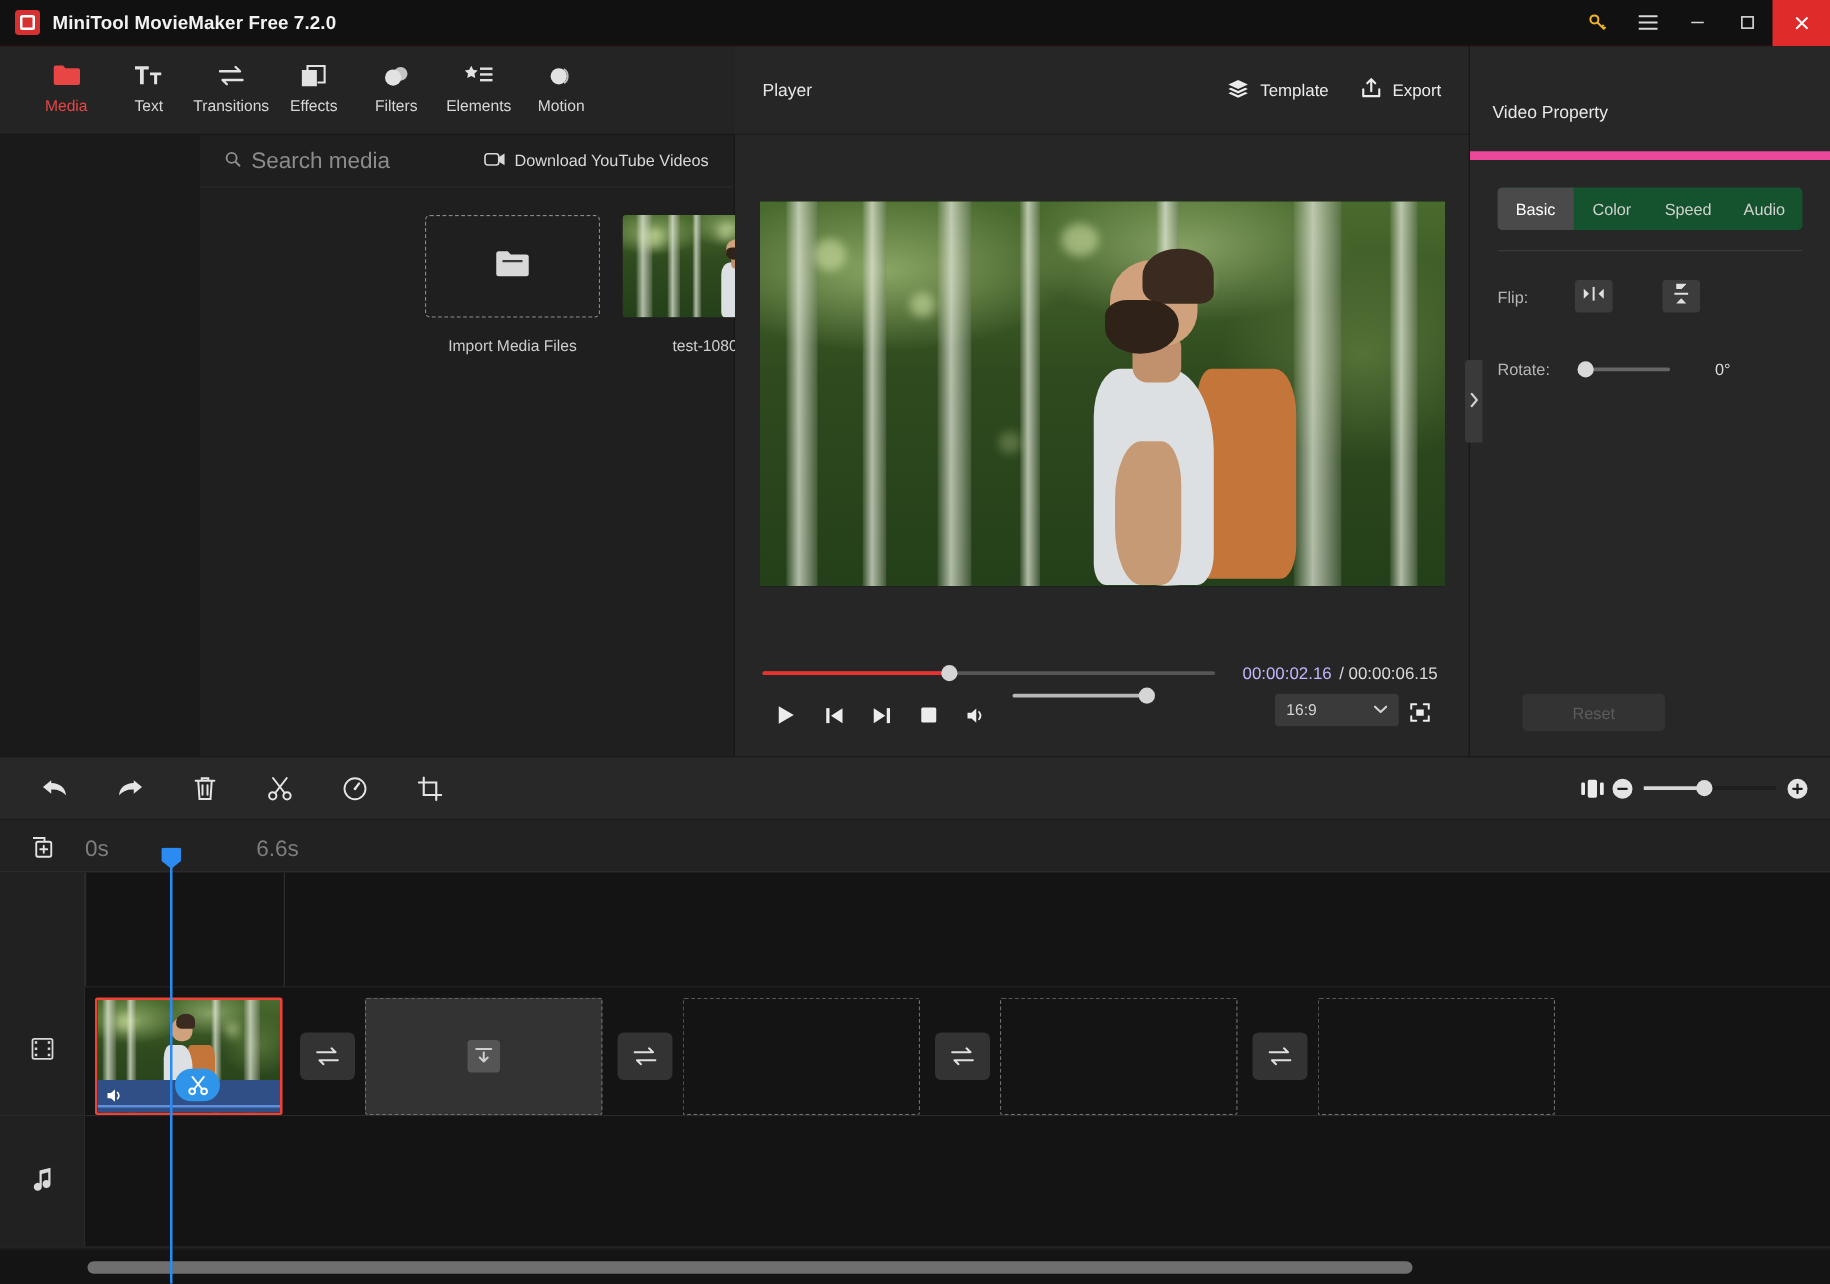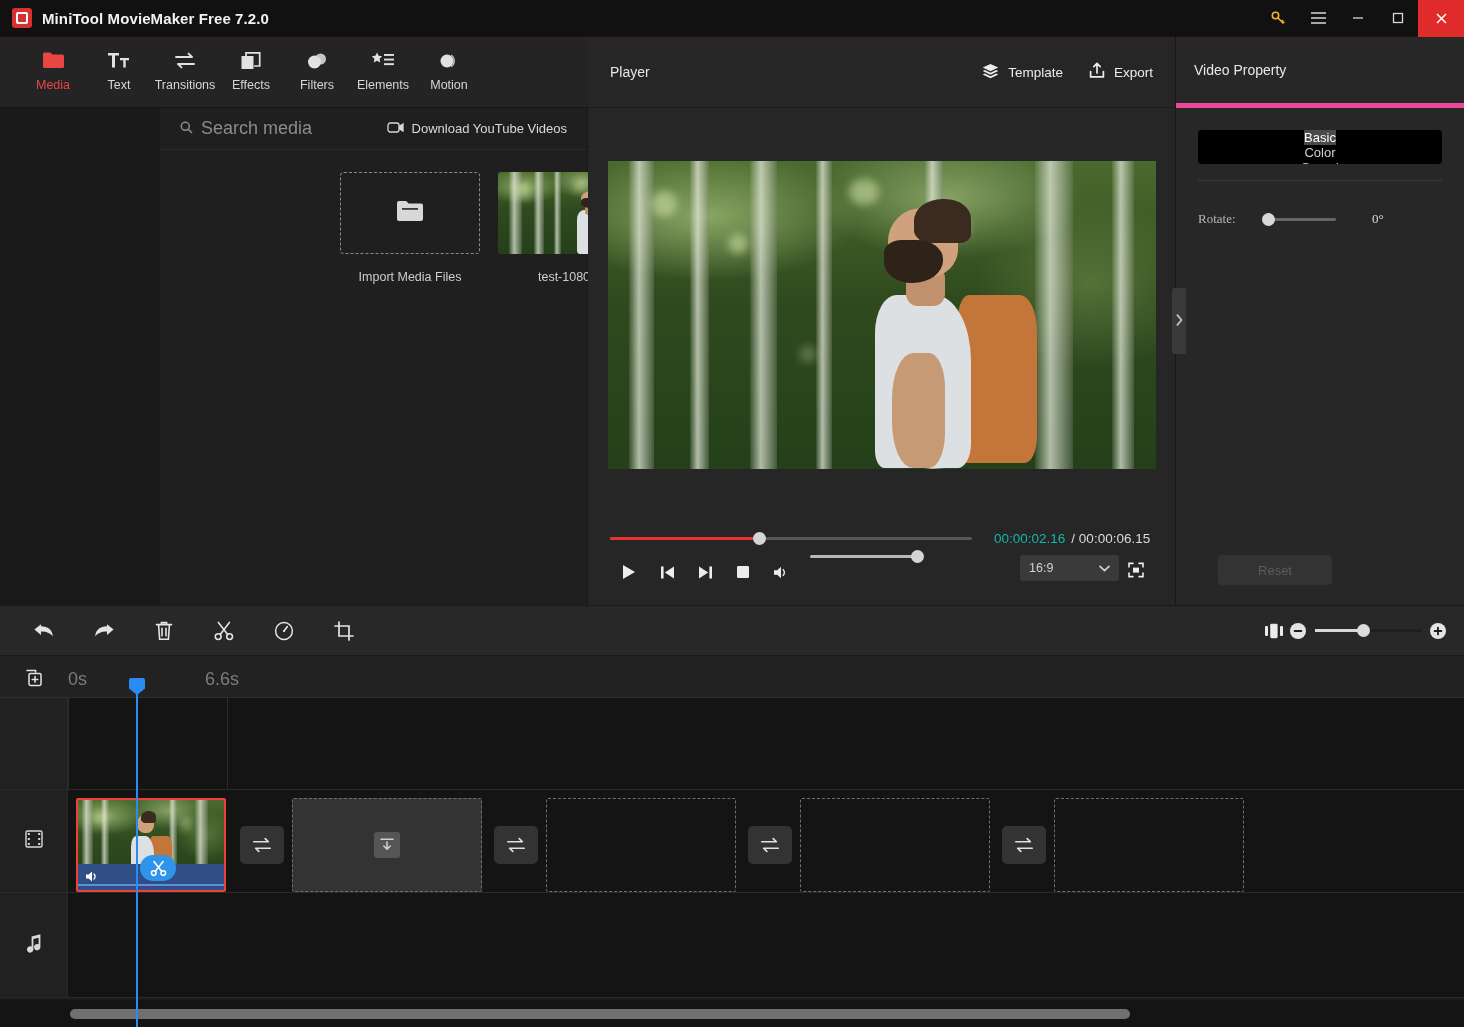--- a/index.html
+++ b/index.html
@@ -109,48 +109,48 @@
   .phead-btn.exp { margin-left: 26px; margin-right: 22px; }
 
   .video-stage { position: relative; width: 100%; height: 413px; display: flex; align-items: center; justify-content: center; }
   .video-frame { width: 548px; height: 308px; position: relative; overflow: hidden; background: #0b0f08; }
 
   .p-controls { position: absolute; left: 0; bottom: 0; width: 100%; height: 84px; }
   .seek-row { display: flex; align-items: center; height: 34px; padding: 0 22px; }
   .seek-track { position: relative; width: 362px; height: 3px; background: #565656; border-radius: 2px; }
   .seek-fill { position: absolute; left: 0; top: 0; height: 3px; width: 150px; background: #e8322f; border-radius: 2px; }
   .seek-knob { position: absolute; left: 143px; top: -5px; width: 13px; height: 13px; border-radius: 50%; background: #d5d5d5; cursor: default; }
-  .time-cur { margin-left: 22px; font-size: 13.5px; color: #14b8a6; }
+  .time-cur { margin-left: 22px; font-size: 13.5px; color: #c4b5fd; }
   .time-tot { margin-left: 6px; font-size: 13.5px; color: #dadada; }
 
   .btn-row { display: flex; align-items: flex-start; height: 42px; padding: 0 22px; gap: 0; }
   .pbtn { width: 38px; height: 34px; display: flex; align-items: center; justify-content: center; color: #ececec; cursor: default; }
   .vol-track { position: relative; width: 112px; height: 3px; background: #b8b8b8; border-radius: 2px; margin-left: 10px; }
   .vol-knob { position: absolute; right: -2px; top: -5px; width: 13px; height: 13px; border-radius: 50%; background: #d5d5d5; }
   .ratio-sel {
     margin-left: auto; width: 99px; height: 26px; background: #3a3a3a; border-radius: 3px;
     display: flex; align-items: center; padding: 0 9px; font-size: 12.5px; color: #d2d2d2; cursor: default;
   }
   .ratio-sel .chev { margin-left: auto; font-size: 10px; }
   .fs-btn { width: 34px; height: 30px; display: flex; align-items: center; justify-content: center; color: #ececec; cursor: default; }
 
   
   .props { position: absolute; left: 1176px; top: 37px; width: 288px; height: 568px; background: #272727; }
-  .props-head { height: 71px; display: flex; align-items: center; border-bottom: 5px solid #ec4899; }
+  .props-head { height: 71px; display: flex; align-items: center; border-bottom: 7px solid #ec4899; margin-top: 20px; }
   .props-head .t { margin-left: 18px; font-size: 14px; color: #e8e8e8; }
   .prop-tabs {
-    margin: 22px 22px 0 22px; height: 34px; background: #000000; border-radius: 4px;
-    display: flex; align-items: center; overflow: hidden; flex-direction: column;
+    margin: 22px 22px 0 22px; height: 34px; background: #14532d; border-radius: 4px;
+    display: flex; align-items: center; overflow: hidden;
   }
   .ptab { flex: 1; height: 34px; display: flex; align-items: center; justify-content: center; font-size: 13px; color: #d0d0d0; cursor: default; }
   .ptab.active { background: #4a4a4a; color: #ffffff; }
   .prop-sep { margin: 16px 22px 0 22px; height: 1px; background: #3a3a3a; }
   .prop-row { display: flex; align-items: center; margin: 0 22px; height: 40px; }
   .prop-row.flip { margin-top: 16px; }
-  .prop-row.rot { margin-top: 18px; font-family: Liberation Serif, serif; }
+  .prop-row.rot { margin-top: 18px; }
   .prop-lbl { width: 62px; font-size: 13px; color: #b6b6b6; }
   .flipbtn {
     width: 30px; height: 26px; background: #3c3c3c; border-radius: 3px;
     display: flex; align-items: center; justify-content: center; cursor: default;
   }
   .flipbtn + .flipbtn { margin-left: 40px; }
   .rot-track { position: relative; width: 72px; height: 3px; background: #666; border-radius: 2px; margin-left: 4px; }
   .rot-knob { position: absolute; left: -2px; top: -5px; width: 13px; height: 13px; border-radius: 50%; background: #d8d8d8; cursor: default; }
   .rot-val { margin-left: 36px; font-size: 13px; color: #dcdcdc; }
   .reset-btn {
@@ -563,20 +563,42 @@
         </div>
       <div class="ptab">
           <span>Speed</span>
         </div>
       <div class="ptab">
           <span>Audio</span>
         </div>
     </div>
     <div class="prop-sep"></div>
 
+    <div class="prop-row flip">
+      <div class="prop-lbl">Flip:</div>
+      <div class="flipbtn">
+        <span>
+          <svg width="18" height="14" viewBox="0 0 18 14" fill="#e0e0e0">
+              <path d="M1 3l4.2 4-4.2 4z"></path>
+              <rect x="8.1" y="1.5" width="1.6" height="11"></rect>
+              <path d="M17 3l-4.2 4 4.2 4z"></path>
+            </svg>
+        </span>
+      </div>
+      <div class="flipbtn">
+        <span>
+          <svg width="14" height="18" viewBox="0 0 14 18" fill="#e0e0e0">
+              <path d="M3 1l4 4.2-4 0z M3 1h8l-4 4.2z"></path>
+              <path d="M3 1.2h8L7 5.4z"></path>
+              <rect x="1.5" y="8.2" width="11" height="1.6"></rect>
+              <path d="M3 16.8h8L7 12.6z"></path>
+            </svg>
+        </span>
+      </div>
+    </div>
 
     <div class="prop-row rot">
       <div class="prop-lbl">Rotate:</div>
       <div class="rot-track">
         <div class="rot-knob"></div>
       </div>
       <div class="rot-val">0°</div>
     </div>
 
     <div class="reset-btn">

